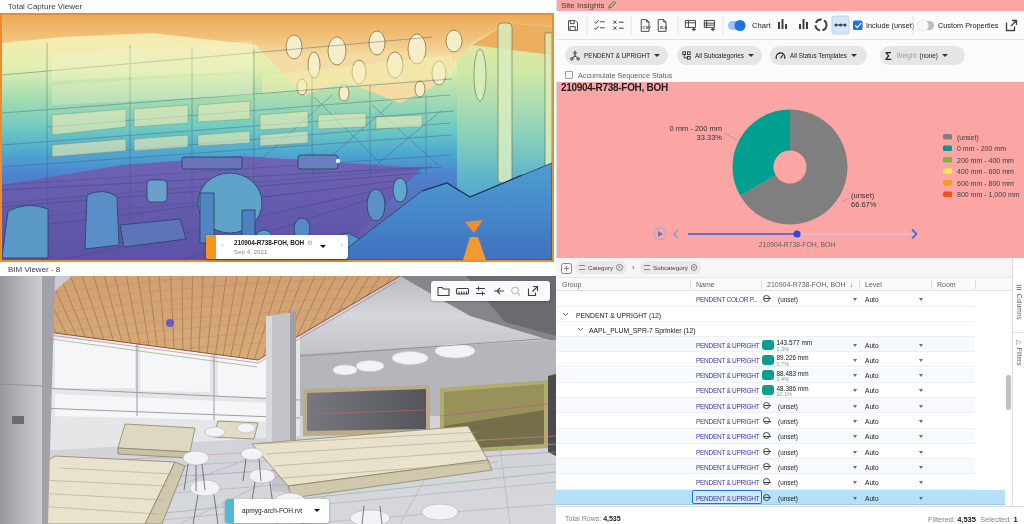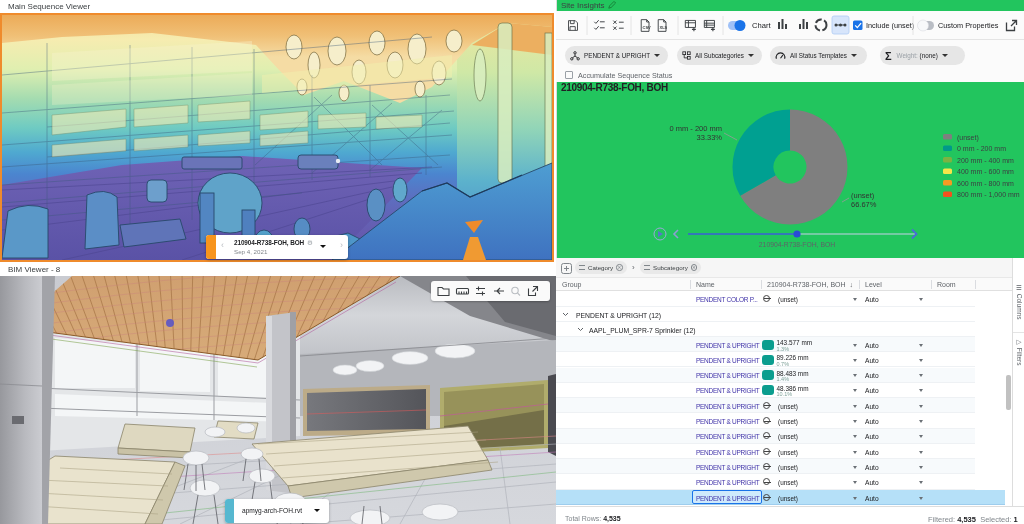--- a/index.html
+++ b/index.html
@@ -1,19 +1,19 @@
 <!DOCTYPE html>
 <html><head>
 <meta charset="utf-8">
 <style>
   * { margin:0; padding:0; box-sizing:border-box; }
   html,body { width:1024px; height:524px; overflow:hidden; font-family:"Liberation Sans", sans-serif; background:#f1f1f1; }
   .app { position:relative; width:1024px; height:524px; }
   .left { position:absolute; left:0; top:0; width:556px; height:524px; background:#fff; }
-  .right { position:absolute; left:556px; top:0; width:468px; height:524px; background:#22c55e; }
+  .right { position:absolute; left:556px; top:0; width:468px; height:524px; background:#fca5a5; }
 
   
   .vtitle { position:absolute; left:0; width:556px; height:13px; background:#fff; font-size:8px; color:#3c4043; line-height:13px; padding-left:8px; }
   .capture-border { position:absolute; left:0; top:13px; width:554px; height:249px; border:2px solid #ef8b2c; }
   .capture-svg { position:absolute; left:2px; top:15px; width:550px; height:245px; }
   .bim-svg { position:absolute; left:0; top:276px; width:556px; height:248px; }
 
   .capture-card { position:absolute; left:206px; top:235px; width:142px; height:24px; background:#fff; border-radius:3px; box-shadow:0 1px 3px rgba(0,0,0,.35); overflow:hidden; }
   .capture-card .strip { position:absolute; left:0; top:0; width:10px; height:24px; background:#f7941d; }
   .capture-card .t1 { position:absolute; left:28px; top:3.5px; font-size:6.4px; font-weight:bold; color:#202124; letter-spacing:-0.1px; }
@@ -62,21 +62,21 @@
   .gx { display:inline-block; width:6.5px; height:6.5px; border:1px solid #80868b; border-radius:50%; font-size:4.5px; line-height:6.5px; text-align:center; color:#80868b; margin-left:3px; }
   .grp-tx { position:absolute; top:4.5px; color:#202124; font-size:6.8px; }
   .vchip { position:absolute; left:206px; top:2.5px; width:12px; height:10px; border-radius:3px; background:#0b9d8e; }
   .vmain { position:absolute; left:220.5px; top:2px; color:#202124; font-size:6.4px; }
   .vsub { position:absolute; left:220.5px; top:8.5px; color:#7fa29a; font-size:5.5px; }
 </style>
 </head>
 <body>
 <div class="app">
   <div class="left">
-    <div class="vtitle" style="top:0">Main Sequence Viewer</div>
+    <div class="vtitle" style="top:0">Total Capture Viewer</div>
     <div class="capture-border"></div>
     <svg class="capture-svg" viewBox="0 0 550 245" preserveAspectRatio="none">
     <defs>
       <linearGradient id="pcbase" x1="0" y1="0" x2="0" y2="1">
         <stop offset="0" stop-color="#f4e09c"></stop>
         <stop offset="0.10" stop-color="#f6ecb0"></stop>
         <stop offset="0.22" stop-color="#e0efb0"></stop>
         <stop offset="0.34" stop-color="#a5dcb0"></stop>
         <stop offset="0.46" stop-color="#6fcbc2"></stop>
         <stop offset="0.56" stop-color="#4fa9d0"></stop>

